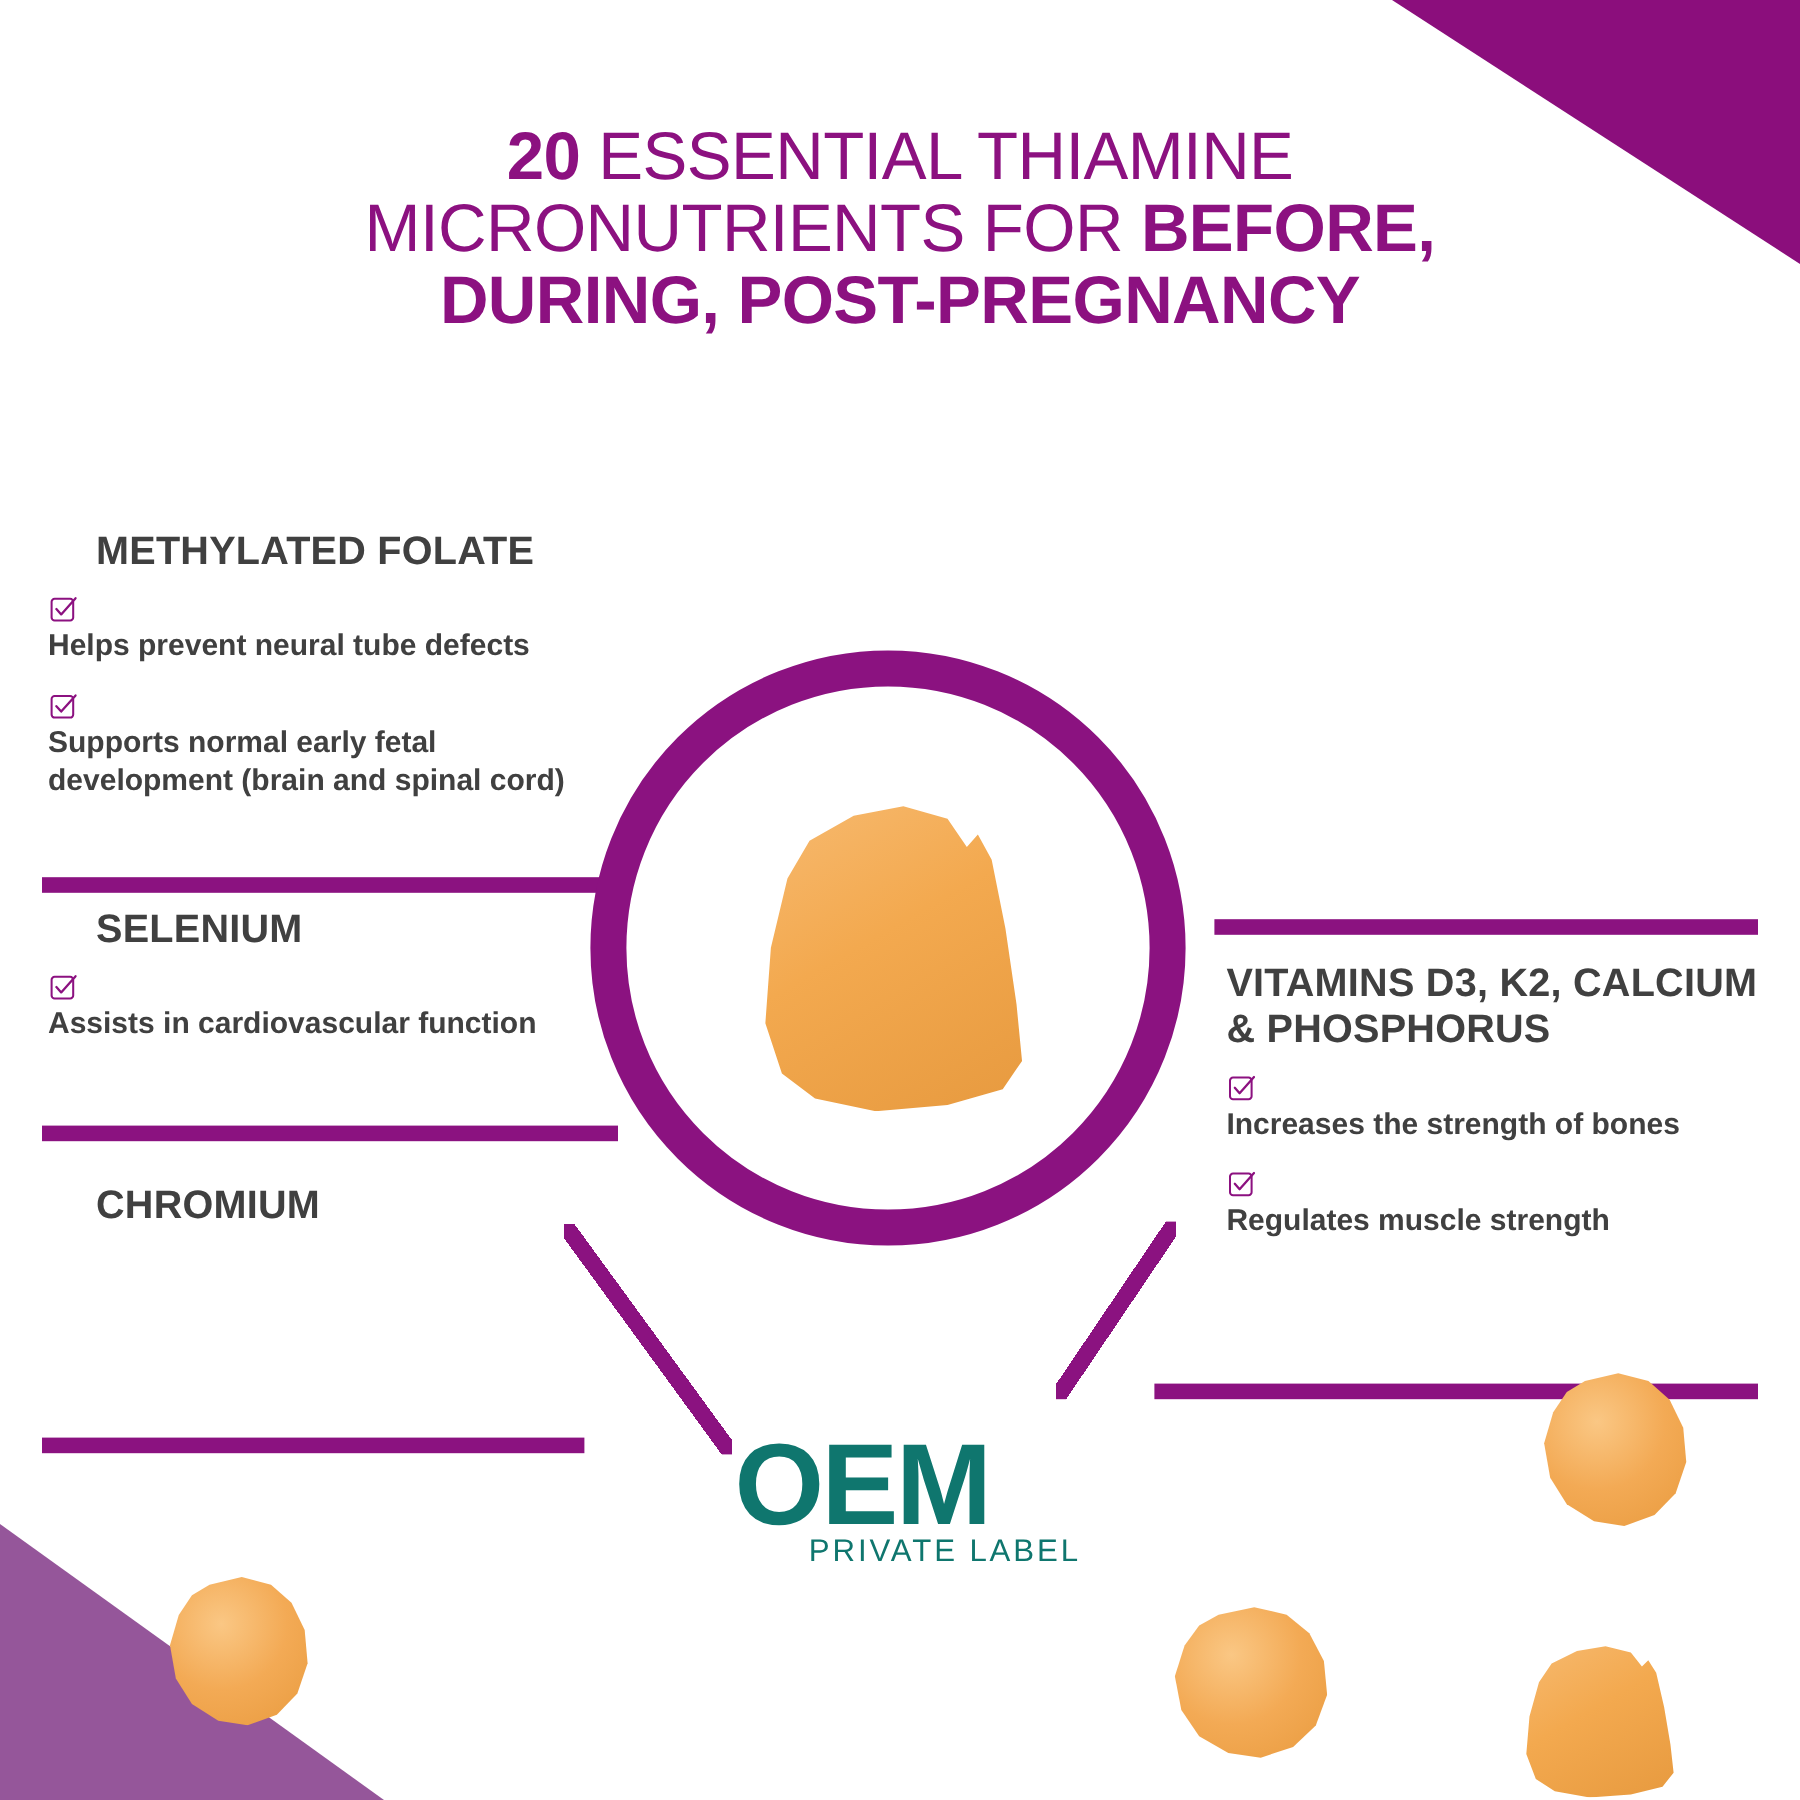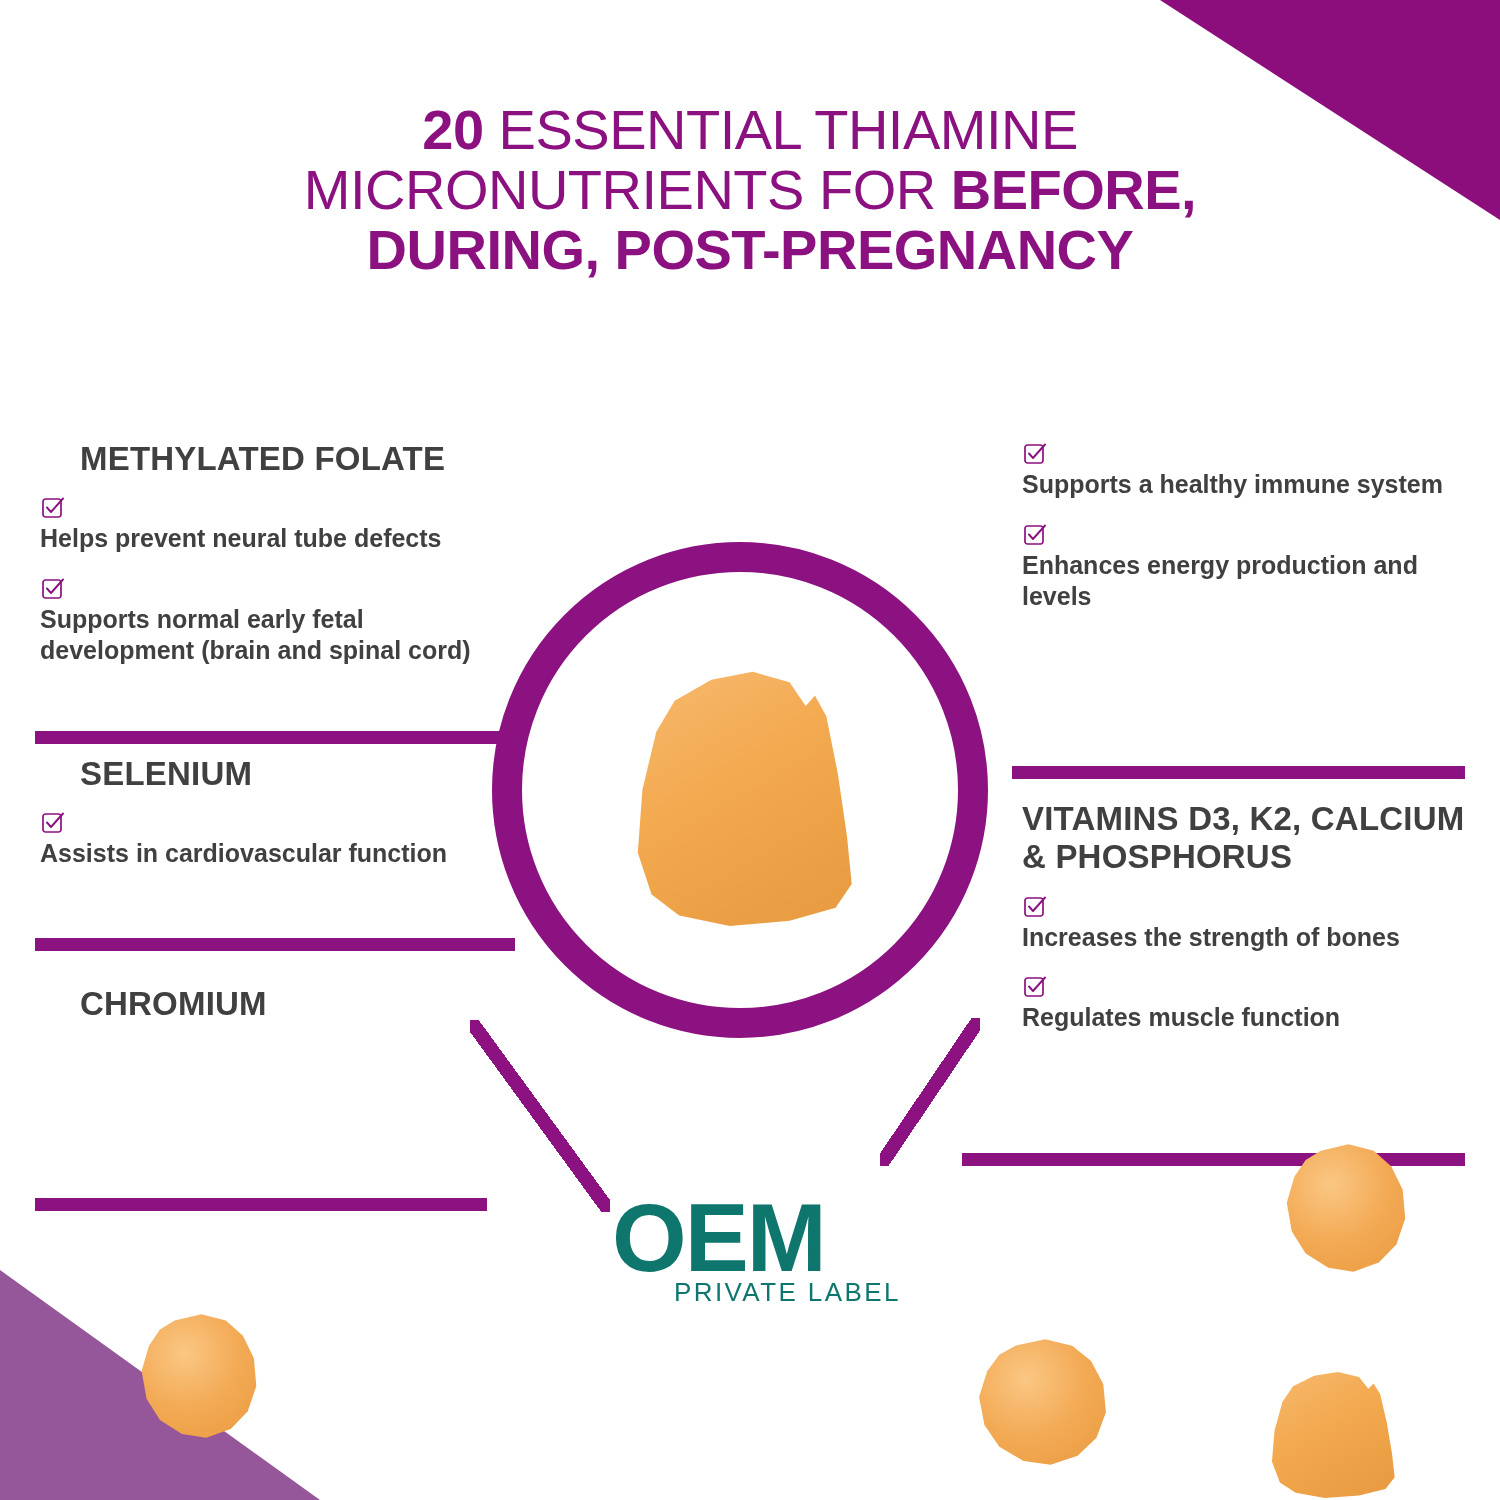--- a/index.html
+++ b/index.html
@@ -210,54 +210,38 @@
       <span class="btxt">Assists in cardiovascular function</span>
     </li>
   </ul>
 </div>
 
 <div class="section" id="sec-chromium">
   <div class="sec-title">CHROMIUM</div>
 </div>
 
 <div class="section" id="sec-bgroup">
-  <ul class="bullets">
-    <li class="bullet">
-      <svg class="chk" viewBox="0 0 24 26">
-        <path d="M3 4.5 a2.5 2.5 0 0 1 2.5-2.5 h13 a2.5 2.5 0 0 1 2.5 2.5 v13 a2.5 2.5 0 0 1 -2.5 2.5 h-13 a2.5 2.5 0 0 1 -2.5 -2.5 z" fill="none" stroke="#8C1180" stroke-width="1.7"></path>
-        <path d="M7 10.5 L11 15 L23 1.5" fill="none" stroke="#8C1180" stroke-width="1.9" stroke-linecap="round" stroke-linejoin="round"></path>
-      </svg>
-      <span class="btxt">Supports a healthy immune system</span>
-    </li>
-    <li class="bullet">
-      <svg class="chk" viewBox="0 0 24 26">
-        <path d="M3 4.5 a2.5 2.5 0 0 1 2.5-2.5 h13 a2.5 2.5 0 0 1 2.5 2.5 v13 a2.5 2.5 0 0 1 -2.5 2.5 h-13 a2.5 2.5 0 0 1 -2.5 -2.5 z" fill="none" stroke="#8C1180" stroke-width="1.7"></path>
-        <path d="M7 10.5 L11 15 L23 1.5" fill="none" stroke="#8C1180" stroke-width="1.9" stroke-linecap="round" stroke-linejoin="round"></path>
-      </svg>
-      <span class="btxt">Enhances energy production and levels</span>
-    </li>
-  </ul>
 </div>
 
 <div class="section" id="sec-dgroup">
   <div class="sec-title">VITAMINS D3, K2, CALCIUM &amp; PHOSPHORUS</div>
   <ul class="bullets">
     <li class="bullet">
       <svg class="chk" viewBox="0 0 24 26">
         <path d="M3 4.5 a2.5 2.5 0 0 1 2.5-2.5 h13 a2.5 2.5 0 0 1 2.5 2.5 v13 a2.5 2.5 0 0 1 -2.5 2.5 h-13 a2.5 2.5 0 0 1 -2.5 -2.5 z" fill="none" stroke="#8C1180" stroke-width="1.7"></path>
         <path d="M7 10.5 L11 15 L23 1.5" fill="none" stroke="#8C1180" stroke-width="1.9" stroke-linecap="round" stroke-linejoin="round"></path>
       </svg>
       <span class="btxt">Increases the strength of bones</span>
     </li>
     <li class="bullet">
       <svg class="chk" viewBox="0 0 24 26">
         <path d="M3 4.5 a2.5 2.5 0 0 1 2.5-2.5 h13 a2.5 2.5 0 0 1 2.5 2.5 v13 a2.5 2.5 0 0 1 -2.5 2.5 h-13 a2.5 2.5 0 0 1 -2.5 -2.5 z" fill="none" stroke="#8C1180" stroke-width="1.7"></path>
         <path d="M7 10.5 L11 15 L23 1.5" fill="none" stroke="#8C1180" stroke-width="1.9" stroke-linecap="round" stroke-linejoin="round"></path>
       </svg>
-      <span class="btxt">Regulates muscle function</span>
+      <span class="btxt">Regulates muscle strength</span>
     </li>
   </ul>
 </div>
 
 <div class="logo">
   <div class="logo-main">OEM</div>
   <div class="logo-sub">PRIVATE LABEL</div>
 </div>
 
 <div class="scatter gum-blob" id="gummy-right-mid"></div>

